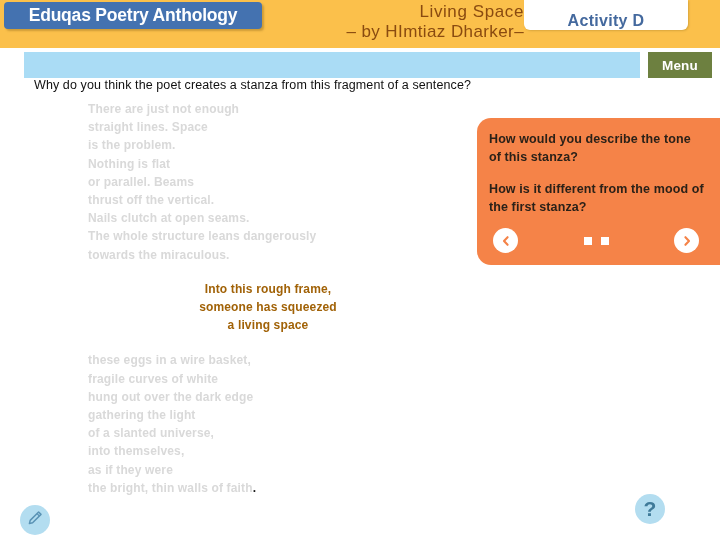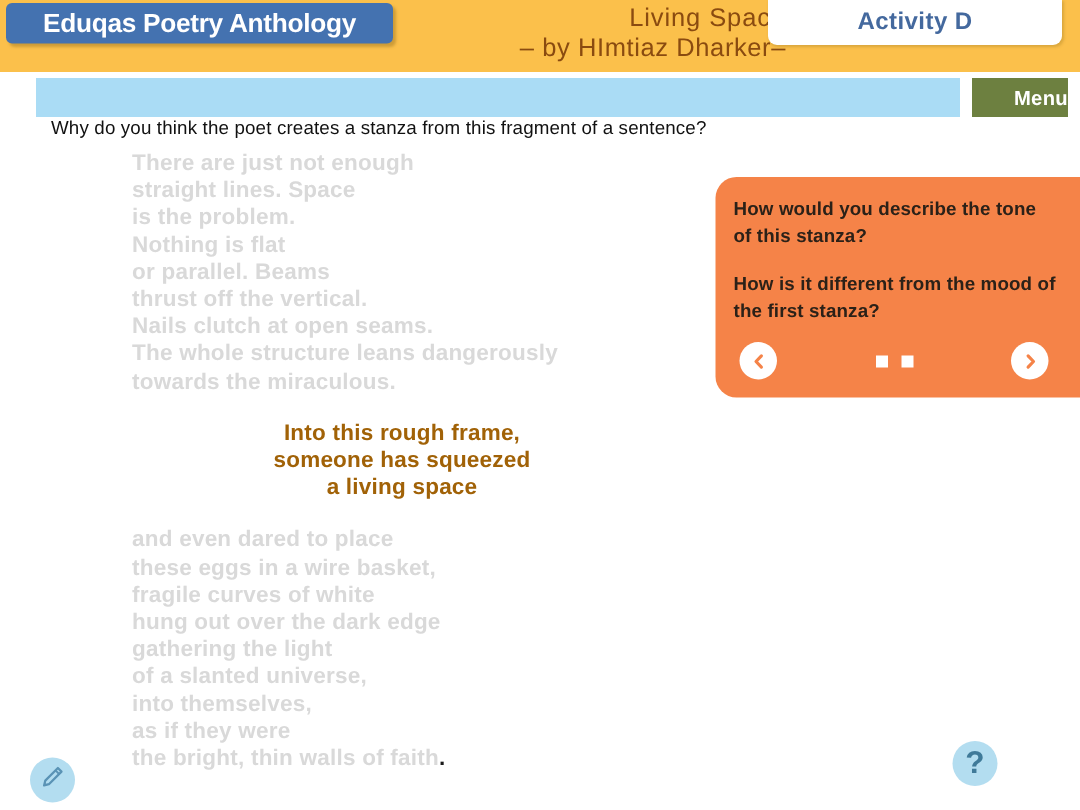--- a/index.html
+++ b/index.html
@@ -58,29 +58,29 @@
     letter-spacing: 0.6px;
     white-space: nowrap;
   }
   .poem-title .line2 {
     display: block;
     letter-spacing: 0.4px;
   }
 
   .activity-box {
     position: absolute;
-    left: 512px;
+    left: 524px;
     top: 0px;
-    width: 196px;
+    width: 164px;
     height: 30px;
     background: #ffffff;
     border-radius: 0 0 6px 6px;
     box-shadow: 1px 1px 2px rgba(120, 90, 20, 0.25);
     display: flex;
-    align-items: center;
+    align-items: flex-end;
     justify-content: center;
   }
   .activity-box span {
     color: #44699e;
     font-size: 16px;
     font-weight: bold;
     letter-spacing: 0.3px;
   }
 
   
@@ -106,42 +106,42 @@
 
   .menu-button {
     position: absolute;
     left: 648px;
     top: 52px;
     width: 64px;
     height: 26px;
     background: #6d8040;
     display: flex;
     align-items: center;
-    justify-content: flex-end;
+    justify-content: center;
   }
   .menu-button span {
     color: #ffffff;
     font-size: 13.5px;
     font-weight: bold;
     letter-spacing: 0.2px;
   }
 
   
   .poem {
     position: absolute;
     left: 88px;
     top: 100px;
     width: 360px;
   }
   .stanza {
     margin: 0;
   }
   .stanza p {
     margin: 0;
-    font-size: 15px;
+    font-size: 12px;
     line-height: 18.2px;
     letter-spacing: 0.15px;
     white-space: nowrap;
   }
   .stanza-faded p {
     color: #d9d9d9;
     font-weight: bold;
   }
   .stanza-active p {
     color: #a16207;
@@ -286,21 +286,20 @@
     <p>towards the miraculous.</p>
   </div>
 
   <div class="stanza stanza-active stanza-gap-1">
     <p>Into this rough frame,</p>
     <p>someone has squeezed</p>
     <p>a living space</p>
   </div>
 
   <div class="stanza stanza-faded stanza-gap-2">
-    <p>and even dared to place</p>
     <p>these eggs in a wire basket,</p>
     <p>fragile curves of white</p>
     <p>hung out over the dark edge</p>
     <p>gathering the light</p>
     <p>of a slanted universe,</p>
     <p>into themselves,</p>
     <p>as if they were</p>
     <p><span>the bright, thin walls of faith</span><span class="final-dot">.</span></p>
   </div>
 

